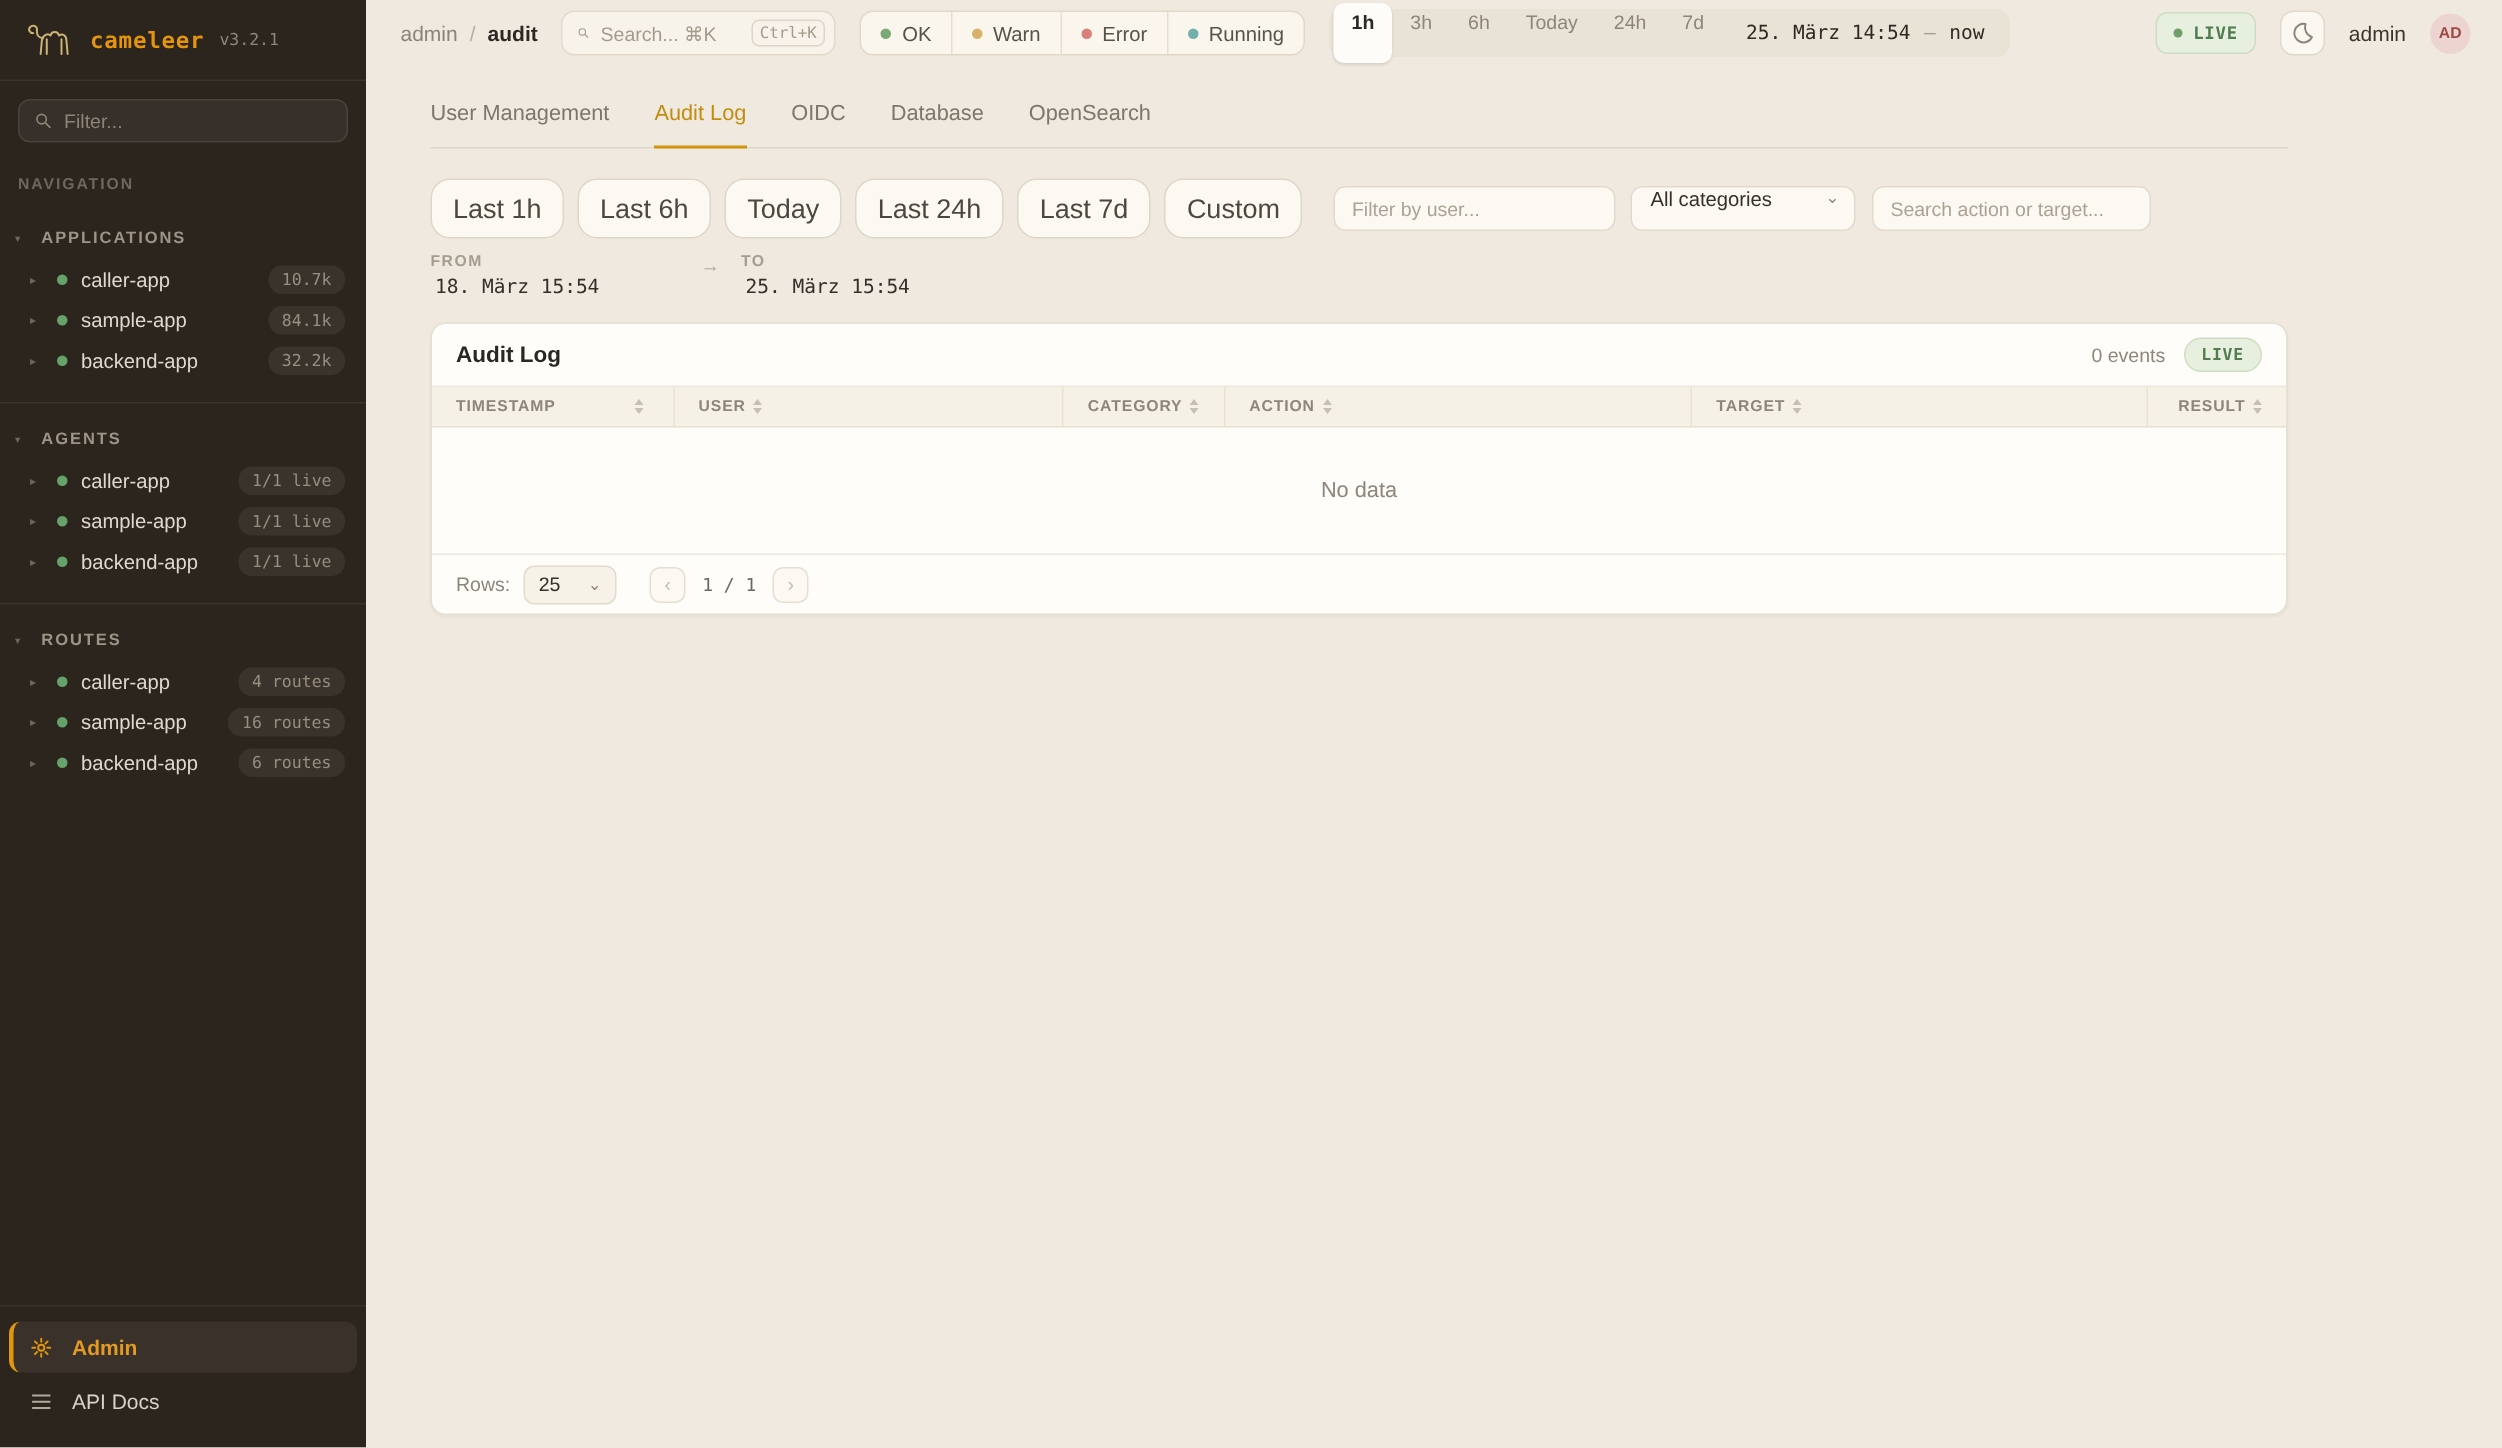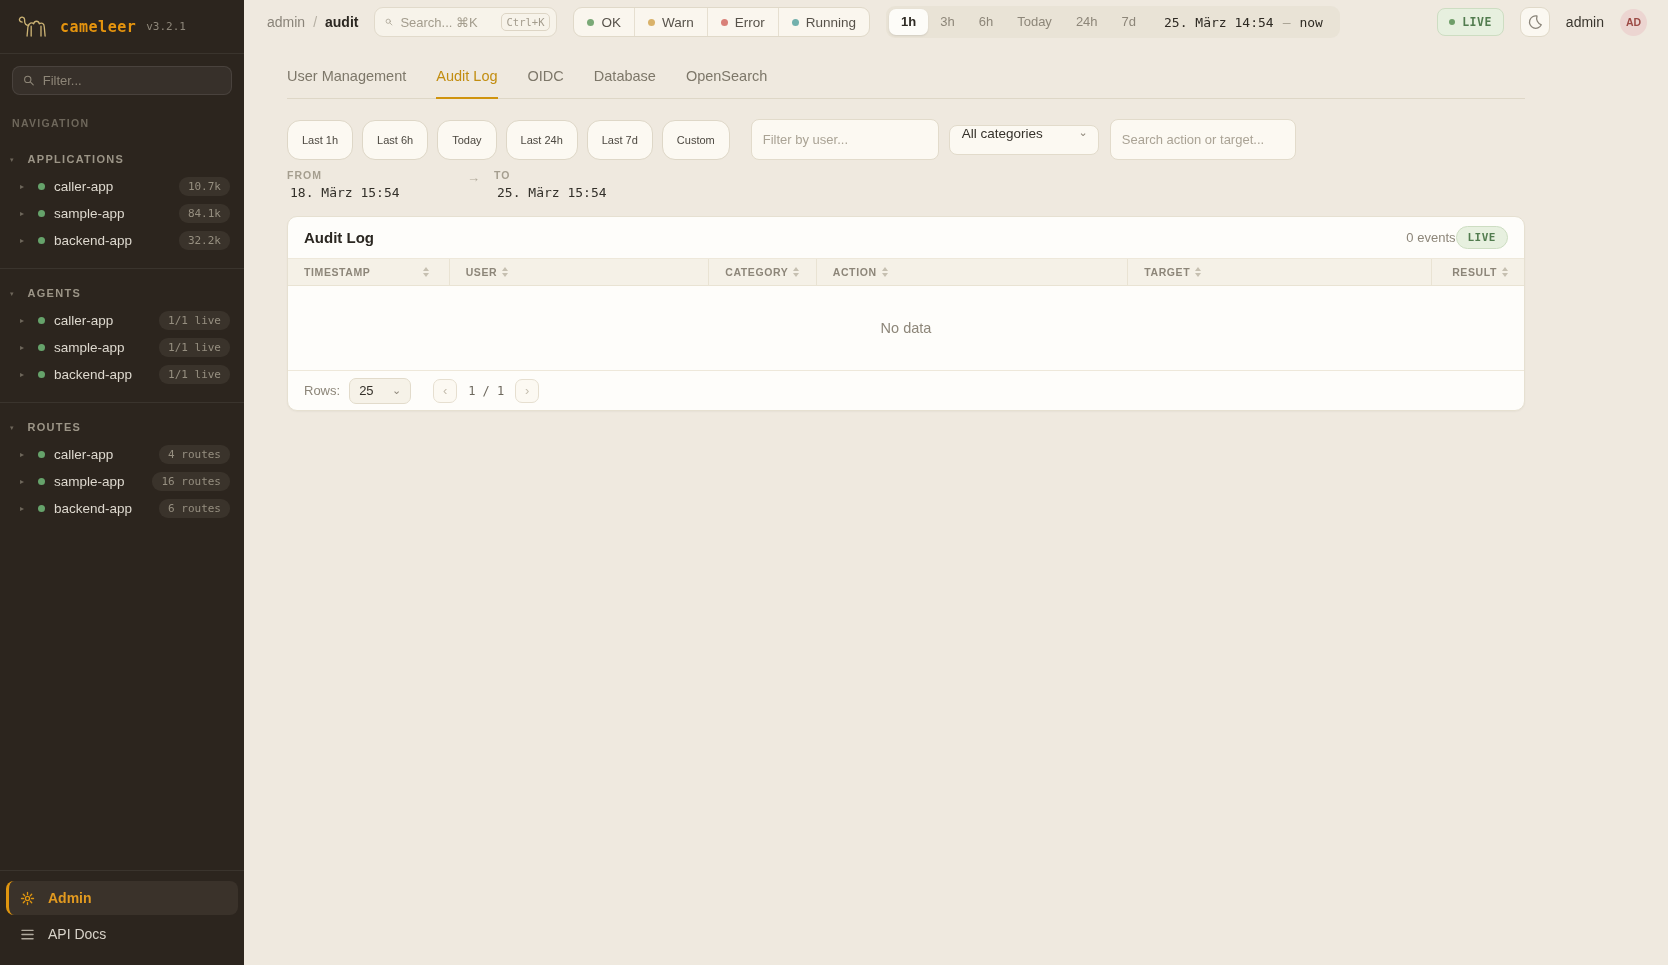--- a/index.html
+++ b/index.html
@@ -76,21 +76,21 @@
   .top-search input::placeholder { color: #a39c8d; }
   .kbd {
     font-family: "DejaVu Sans Mono", monospace; font-size: 10.5px; color: #a39c8d;
     border: 1px solid #ddd5c5; border-radius: 5px; padding: 2px 5px; white-space: nowrap;
   }
   .status-group { display: flex; border: 1px solid #e0d9c9; border-radius: 9px; background: #faf6ee; overflow: hidden; height: 30px; }
   .status-seg { display: flex; align-items: center; gap: 7px; padding: 0 13px; font-size: 13.5px; color: #57524a; border-left: 1px solid #e6dfd0; cursor: pointer; }
   .status-seg:first-child { border-left: 0; }
   .sdot { width: 7px; height: 7px; border-radius: 50%; }
   .time-group { display: flex; align-items: center; background: #e9e3d6; border-radius: 9px; padding: 3px; height: 32px; }
-  .time-seg { padding: 0 12px; font-size: 13px; color: #8d8679; height: 26px; line-height: 26px; border-radius: 7px; cursor: pointer; }
+  .time-seg { padding: 0 12px; font-size: 13px; color: #8d8679; height: 40px; line-height: 26px; border-radius: 7px; cursor: pointer; }
   .time-seg.active { background: #fdfcf8; color: #2e2a23; font-weight: 700; box-shadow: 0 1px 2px rgba(0,0,0,.1); }
   .time-date { display: flex; gap: 9px; padding: 0 14px 0 16px; font-family: "DejaVu Sans Mono", monospace; font-size: 13px; color: #2e2a23; align-items: center; }
   .time-date .dsep { color: #a39c8d; }
   .top-spacer { flex: 1; }
   .live-badge {
     display: flex; align-items: center; gap: 7px; height: 28px; padding: 0 11px;
     background: #e7f0df; border: 1px solid #cdddc2; border-radius: 8px;
     font-family: "DejaVu Sans Mono", monospace; font-size: 11.5px; font-weight: 700;
     color: #527c4f; letter-spacing: .5px; cursor: pointer;
   }
@@ -102,24 +102,24 @@
   
   .content { padding: 24px 0 0 43px; width: 1281px; }
   .tabs { display: flex; gap: 30px; border-bottom: 1px solid #ded7c7; width: 1238px; }
   .tab { padding-bottom: 13px; font-size: 14.5px; color: #7d7769; cursor: pointer; }
   .tab.active { color: #c28d10; border-bottom: 2px solid #d0940e; margin-bottom: -1px; font-weight: 500; }
 
   .filter-row { display: flex; align-items: center; margin-top: 20px; gap: 9px; }
   .chip {
     height: 40px; padding: 0 14px; display: flex; align-items: center;
     background: #fcf9f2; border: 1px solid #ded7c7; border-radius: 13px;
-    font-size: 11px; color: #4c4840; cursor: pointer; white-space: nowrap;
+    font-size: 18px; color: #4c4840; cursor: pointer; white-space: nowrap;
   }
   .f-input {
-    height: 41px; background: #fcf9f2; border: 1px solid #e2dbcb; border-radius: 8px;
+    height: 30px; background: #fcf9f2; border: 1px solid #e2dbcb; border-radius: 8px;
     padding: 0 11px; font-size: 13px; color: #0369a1; font-family: "Liberation Sans", sans-serif;
     outline: none;
   }
   .f-input::placeholder { color: #aaa395; }
   .in-user { width: 188px; margin-left: 12px; }
   .cat-select {
     height: 30px; width: 150px; margin-left: 1px;
     background: #fcf9f2; border: 1px solid #e2dbcb; border-radius: 8px;
     display: flex; align-items: flex-start; justify-content: space-between;
     padding: 0 10px 0 12px; font-size: 13.5px; color: #35312a; cursor: pointer;
@@ -133,21 +133,21 @@
   .ft-value { margin-top: 4px; font-family: "DejaVu Sans Mono", monospace; font-size: 13px; color: #33302a; padding-left: 3px; }
   .ft-arrow { color: #b1aa9b; font-size: 13px; padding: 1px 14px 0 0; }
 
   .card {
     margin-top: 16px; width: 1238px;
     background: #fefdfa; border: 1px solid #e6e0d1; border-radius: 10px;
     box-shadow: 0 1px 2px rgba(0,0,0,.04); overflow: hidden;
   }
   .card-head { display: flex; align-items: center; height: 42px; padding: 0 16px; border-bottom: 1px solid #eee8da; }
   .card-title { font-size: 15px; font-weight: 700; color: #2b2721; flex: 1; }
-  .events-count { font-size: 13px; color: #8d8679; }
+  .events-count { font-size: 13px; color: #8d8679; margin-right: 12px; }
   .live-pill {
     background: #e7f0df; border: 1px solid #cdddc2; color: #527c4f;
     font-family: "DejaVu Sans Mono", monospace; font-size: 11px; font-weight: 700;
     padding: 4px 11px; border-radius: 12px; letter-spacing: .5px;
   }
   .thead { display: flex; background: #f5f1e7; height: 27px; align-items: stretch; border-bottom: 1px solid #e9e3d3; }
   .th {
     display: flex; align-items: center; padding: 0 16px;
     font-size: 10.5px; font-weight: 700; letter-spacing: .6px; color: #8d8679;
     border-left: 1px solid #e9e3d3; cursor: pointer;

